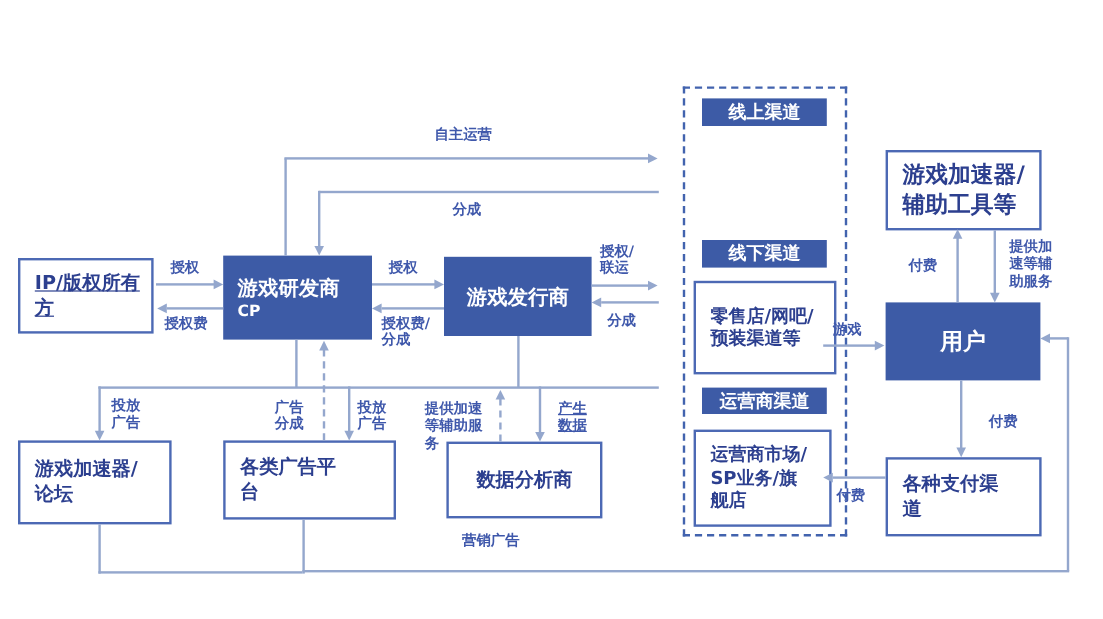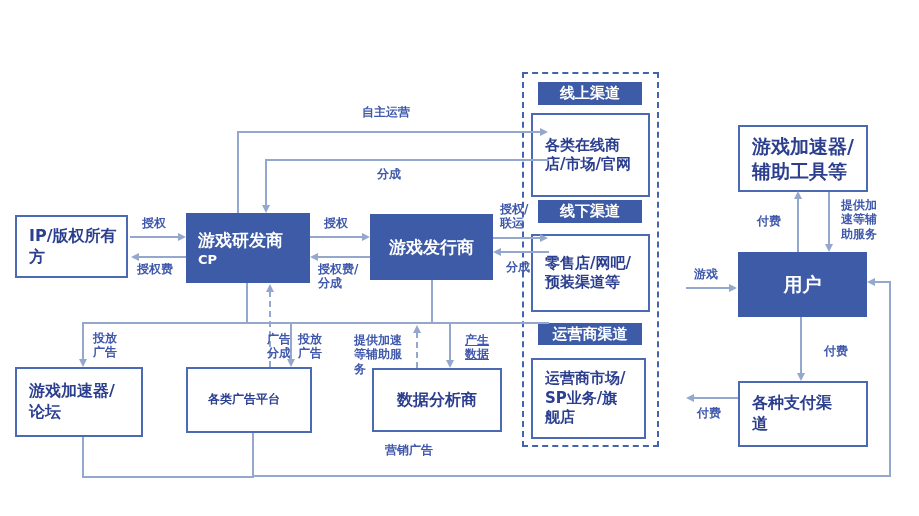--- a/index.html
+++ b/index.html
@@ -32,21 +32,21 @@
   .lbl{position:absolute;font-size:12px;font-weight:bold;color:var(--label-text);line-height:1.2;word-break:break-all;}
   .panel{position:absolute;border:2px dashed var(--dashed-border);box-sizing:border-box;}
   .hdr{position:absolute;background:var(--box-fill);color:#fff;font-weight:bold;font-size:15px;display:flex;align-items:center;justify-content:center;box-sizing:border-box;}
 </style>
 </head>
 <body>
 
 <div id="canvas">
 
   <div class="node white leftpad" style="left:15px;top:215px;width:113px;height:63px;font-size:16px;">
-    <span class="wrap" style="width:95px;">IP/版权所有方</span>
+    <span class="wrap" style="width:95px;text-decoration:underline;">IP/版权所有方</span>
   </div>
 
   <div class="node blue leftpad" style="left:186px;top:213px;width:124px;height:70px;">
     <span style="font-size:17px;">游戏研发商</span>
     <span style="font-size:13px;">CP</span>
   </div>
 
   <div class="node blue center" style="left:370px;top:214px;width:123px;height:66px;font-size:17px;">
     <span>游戏发行商</span>
   </div>
@@ -60,35 +60,32 @@
   </div>
 
   <div class="node white leftpad" style="left:738px;top:381px;width:130px;height:66px;font-size:16px;">
     <span class="wrap" style="width:88px;">各种支付渠道</span>
   </div>
 
   <div class="node white leftpad" style="left:15px;top:367px;width:128px;height:70px;font-size:16px;">
     <span class="wrap" style="width:86px;">游戏加速器/论坛</span>
   </div>
 
-  <div class="node white leftpad" style="left:186px;top:367px;width:126px;height:66px;font-size:12px;text-align:center;">
+  <div class="node white leftpad" style="left:186px;top:367px;width:144px;height:66px;font-size:16px;">
     <span class="wrap" style="width:88px;">各类广告平台</span>
   </div>
 
   <div class="node white center" style="left:372px;top:368px;width:130px;height:64px;font-size:16px;">
     <span>数据分析商</span>
   </div>
 
-  <div class="panel" style="left:522px;top:72px;width:137px;height:375px;text-decoration:underline;">
+  <div class="panel" style="left:569px;top:72px;width:137px;height:375px;text-decoration:underline;">
 
     <div class="hdr" style="left:14px;top:8px;width:104px;height:23px;">
       <span>线上渠道</span>
-    </div>
-    <div class="node white leftpad" style="left:7px;top:39px;width:119px;height:84px;font-size:15px;">
-      <span class="wrap" style="width:92px;">各类在线商店/市场/官网</span>
     </div>
 
     <div class="hdr" style="left:14px;top:126px;width:104px;height:23px;">
       <span>线下渠道</span>
     </div>
     <div class="node white leftpad" style="left:7px;top:160px;width:119px;height:78px;font-size:15px;">
       <span class="wrap" style="width:97px;">零售店/网吧/预装渠道等</span>
     </div>
 
     <div class="hdr" style="left:14px;top:249px;width:104px;height:22px;">
@@ -136,21 +133,21 @@
   <div class="vline" style="left:246px;top:283px;height:40px;"></div>
   <div class="vline" style="left:431px;top:280px;height:43px;"></div>
   <div class="hline" style="left:82px;top:322px;width:467px;"></div>
 
   <div class="vline" style="left:82px;top:322px;height:38px;"></div>
   <div class="ah ah-d" style="left:79px;top:359px;"></div>
   <div class="lbl" style="left:93px;top:331px;width:26px;">投放广告</div>
 
   <div class="vdash" style="left:269px;top:291px;height:76px;"></div>
   <div class="ah ah-u" style="left:266px;top:284px;"></div>
-  <div class="lbl" style="left:229px;top:332px;width:26px;margin-left:38px;">广告分成</div>
+  <div class="lbl" style="left:229px;top:332px;width:26px;">广告分成</div>
 
   <div class="vline" style="left:290px;top:322px;height:38px;"></div>
   <div class="ah ah-d" style="left:287px;top:359px;"></div>
   <div class="lbl" style="left:298px;top:332px;width:26px;">投放广告</div>
 
   <div class="vdash" style="left:416px;top:332px;height:36px;"></div>
   <div class="ah ah-u" style="left:413px;top:325px;"></div>
   <div class="lbl" style="left:354px;top:333px;width:50px;">提供加速等辅助服务</div>
 
   <div class="vline" style="left:449px;top:322px;height:39px;"></div>

